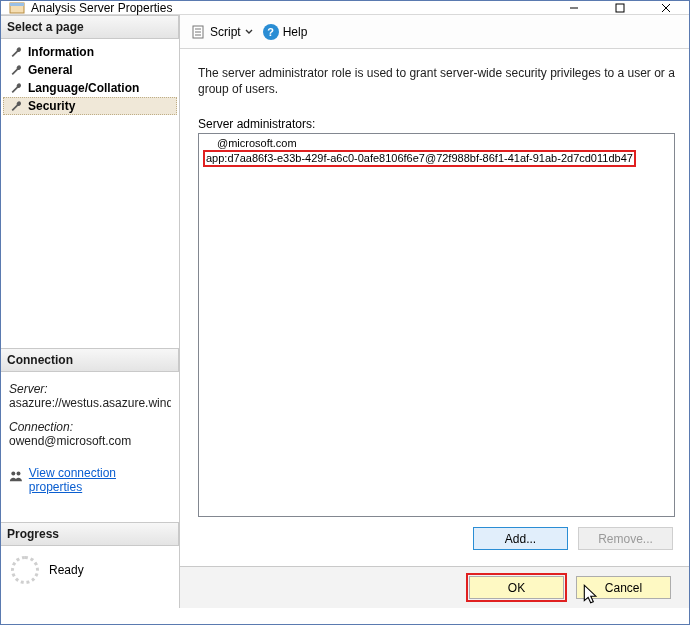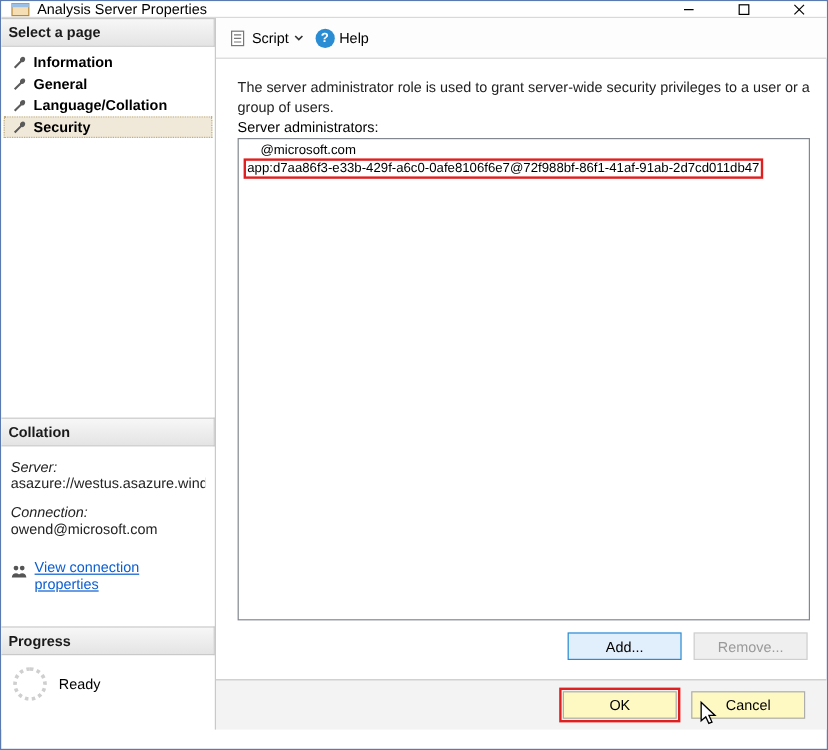--- a/index.html
+++ b/index.html
@@ -72,21 +72,21 @@
   }
   .tb-group { display:flex; align-items:center; gap:4px; }
   .tb-icon { width:16px; height:16px; display:inline-flex; }
   .dropdown-caret { width:8px; height:8px; }
   .help-icon {
     width:16px; height:16px; border-radius:50%;
     background:#2a8dd4; color:#fff; display:inline-flex;
     align-items:center; justify-content:center; font-weight:bold; font-size:11px;
   }
   .main-panel { flex:1; padding:16px 14px 8px 18px; display:flex; flex-direction:column; }
-  .desc-text { color:#222; margin-bottom:2px; line-height:1.35; }
+  .desc-text { color:#222; margin-bottom:20px; line-height:1.35; }
   .list-label { margin-bottom:2px; }
   .admin-list {
     flex:1; border:1px solid #828790; background:#fff; overflow:hidden;
     font-size:11px; padding-top:2px;
   }
   .admin-list .row { padding:0 6px 0 18px; white-space:nowrap; line-height:15px; color:#000; }
   .admin-list .row.highlighted-red {
     outline:2px solid #e02020; outline-offset:-1px;
     margin:0 4px 0 4px; display:inline-block; padding:0 2px 0 2px;
   }
@@ -168,21 +168,21 @@
       </div>
       <div class="nav-item selected">
         <svg class="wrench-icon" viewBox="0 0 16 16">
             <path d="M13 3a3 3 0 0 0-4.2 3.5L3 12.3l1.4 1.4 5.8-5.8A3 3 0 0 0 13 3z"></path>
           </svg>
         <span>Security</span>
       </div>
     </div>
     <div class="spacer-flex"></div>
 
-    <div class="section-head">Collation</div>
+    <div class="section-head">Connection</div>
     <div class="conn-body">
       <div class="row-label">Server:</div>
       <div style="white-space:nowrap; overflow:hidden;">asazure://westus.asazure.windows</div>
       <div class="row-label" style="margin-top:10px">Connection:</div>
       <div>owend@microsoft.com</div>
       <div class="conn-link-row" style="margin-top:10px">
         <svg class="people-icon" viewBox="0 0 16 16">
             <circle cx="5" cy="5" r="2.3"></circle>
             <circle cx="11" cy="5" r="2.3"></circle>
             <path d="M1 14c0-2.5 2-4 4-4s4 1.5 4 4zM7 14c0-2.5 2-4 4-4s4 1.5 4 4z"></path>

